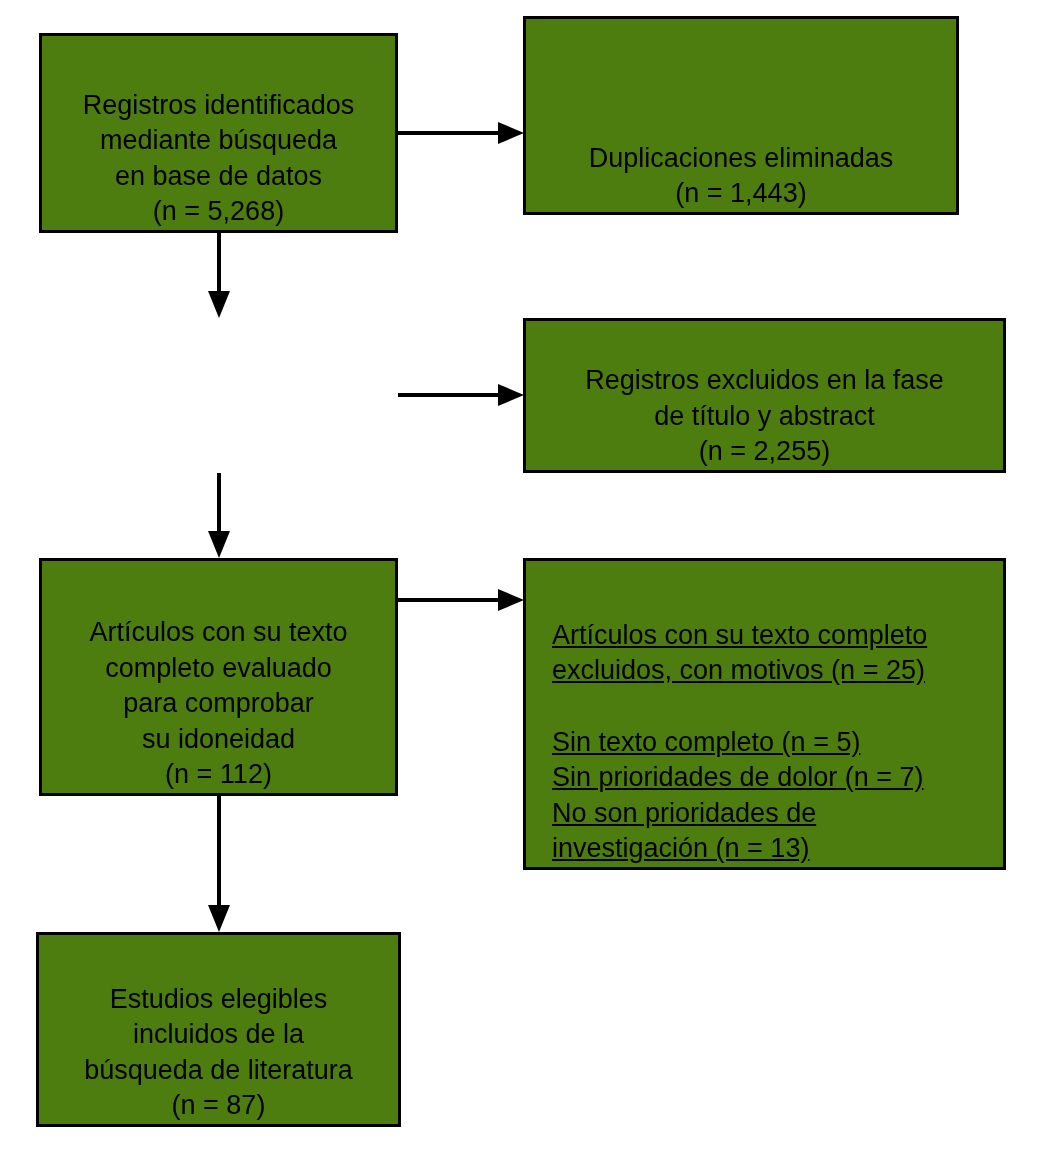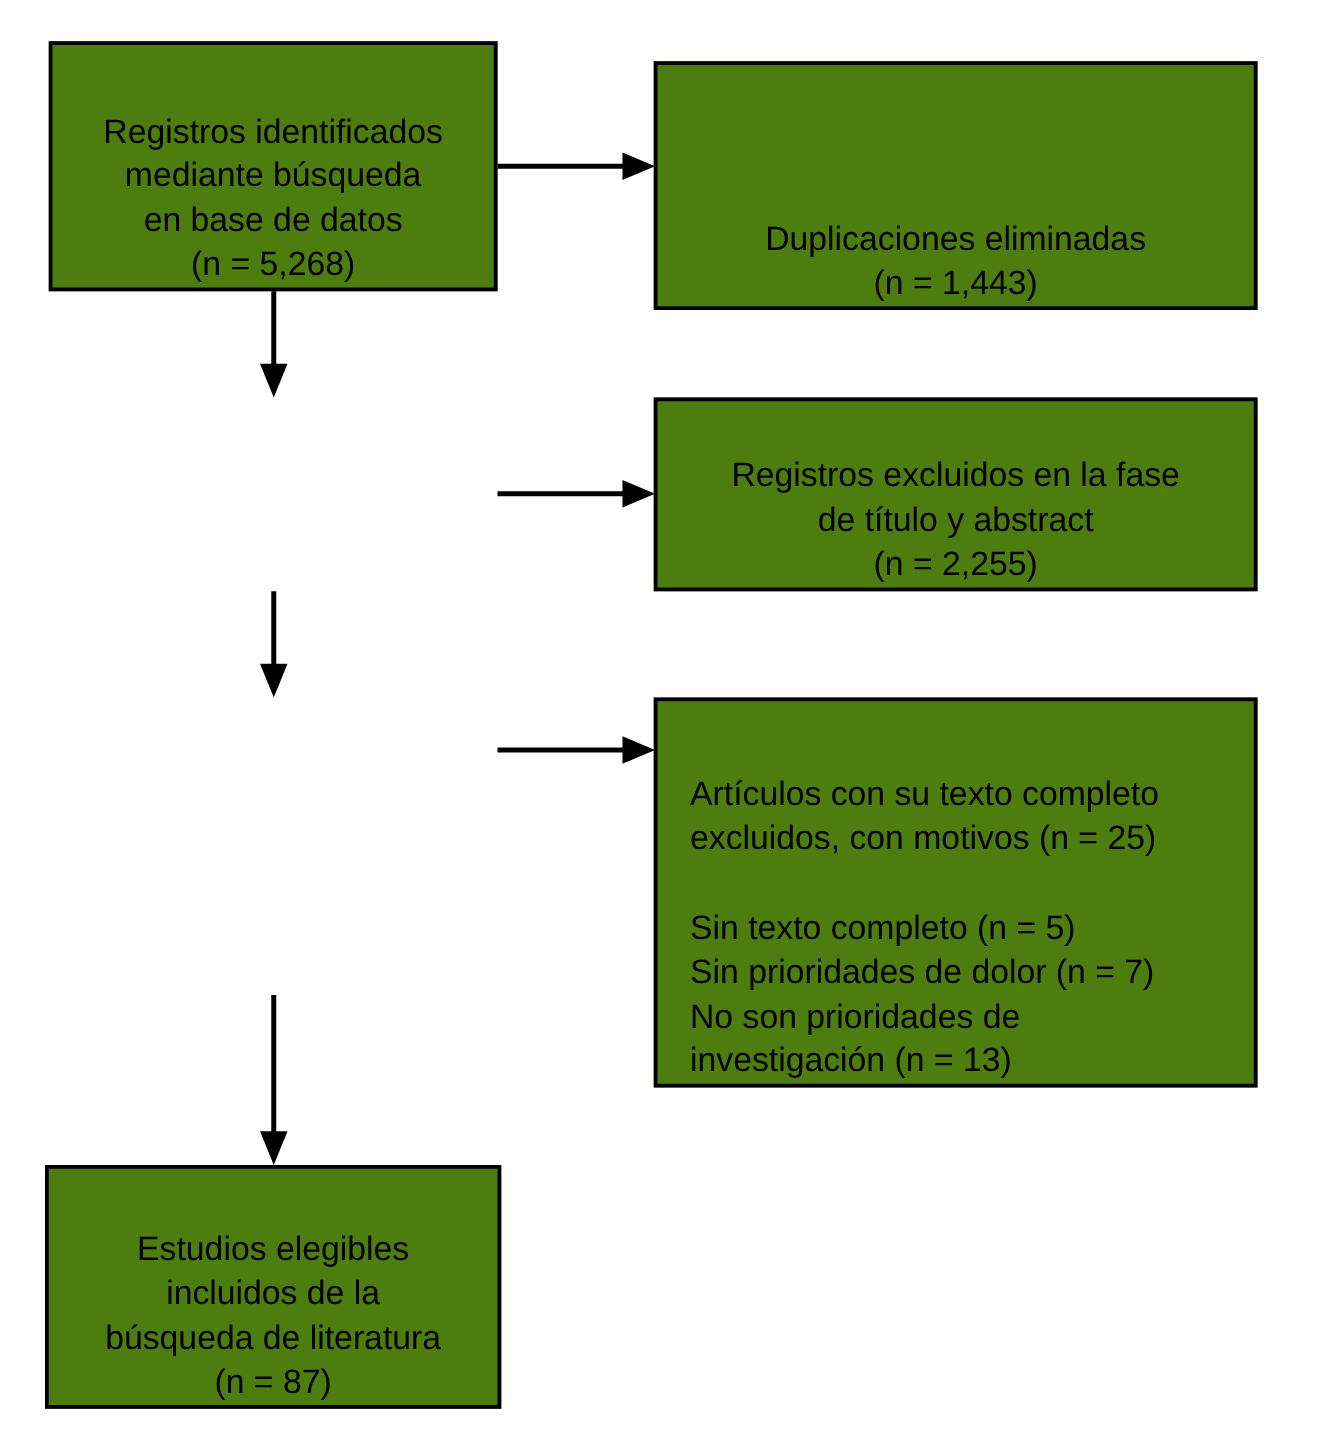--- a/index.html
+++ b/index.html
@@ -30,20 +30,21 @@
     line-height: 1.32;
     color: #000000;
     text-align: center;
     white-space: pre-line;
     padding: 0 10px;
   }
   .box-text.align-left {
     text-align: left;
     width: 100%;
     padding: 0 0 0 26px;
+    text-decoration: underline;
   }
   .connector {
     position: absolute;
   }
   .connector svg {
     display: block;
     overflow: visible;
   }
 </style>
 </head>
@@ -51,21 +52,21 @@
 
 <div id="canvas">
 
   <div class="flow-box" style="left:39px; top:33px; width:359px; height:200px;">
     <div class="box-text">Registros identificados
 mediante búsqueda
 en base de datos
 (n = 5,268)</div>
   </div>
 
-  <div class="flow-box" style="left:523px; top:49px; width:483px; height:199px;">
+  <div class="flow-box" style="left:523px; top:16px; width:436px; height:199px;">
     <div class="box-text">Duplicaciones eliminadas
 (n = 1,443)</div>
   </div>
 
   <div class="connector" style="left:398px; top:120px; width:128px; height:26px;">
     <svg width="128" height="26" viewBox="0 0 128 26">
       <line x1="0" y1="13" x2="103" y2="13" stroke="#000000" stroke-width="4"></line>
       <polygon points="100,2 126,13 100,24" fill="#000000"></polygon>
     </svg>
   </div>
@@ -91,20 +92,27 @@
     </svg>
   </div>
 
   <div class="connector" style="left:206px; top:473px; width:26px; height:86px;">
     <svg width="26" height="86" viewBox="0 0 26 86">
       <line x1="13" y1="0" x2="13" y2="62" stroke="#000000" stroke-width="4"></line>
       <polygon points="2,58 24,58 13,85" fill="#000000"></polygon>
     </svg>
   </div>
 
+  <div class="flow-box" style="left:39px; top:558px; width:359px; height:238px;">
+    <div class="box-text">Artículos con su texto
+completo evaluado
+para comprobar
+su idoneidad
+(n = 112)</div>
+  </div>
 
   <div class="flow-box" style="left:523px; top:558px; width:483px; height:312px; justify-content:flex-start;">
     <div class="box-text align-left">Artículos con su texto completo
 excluidos, con motivos (n = 25)
 
 Sin texto completo (n = 5)
 Sin prioridades de dolor (n = 7)
 No son prioridades de
 investigación (n = 13)</div>
   </div>

